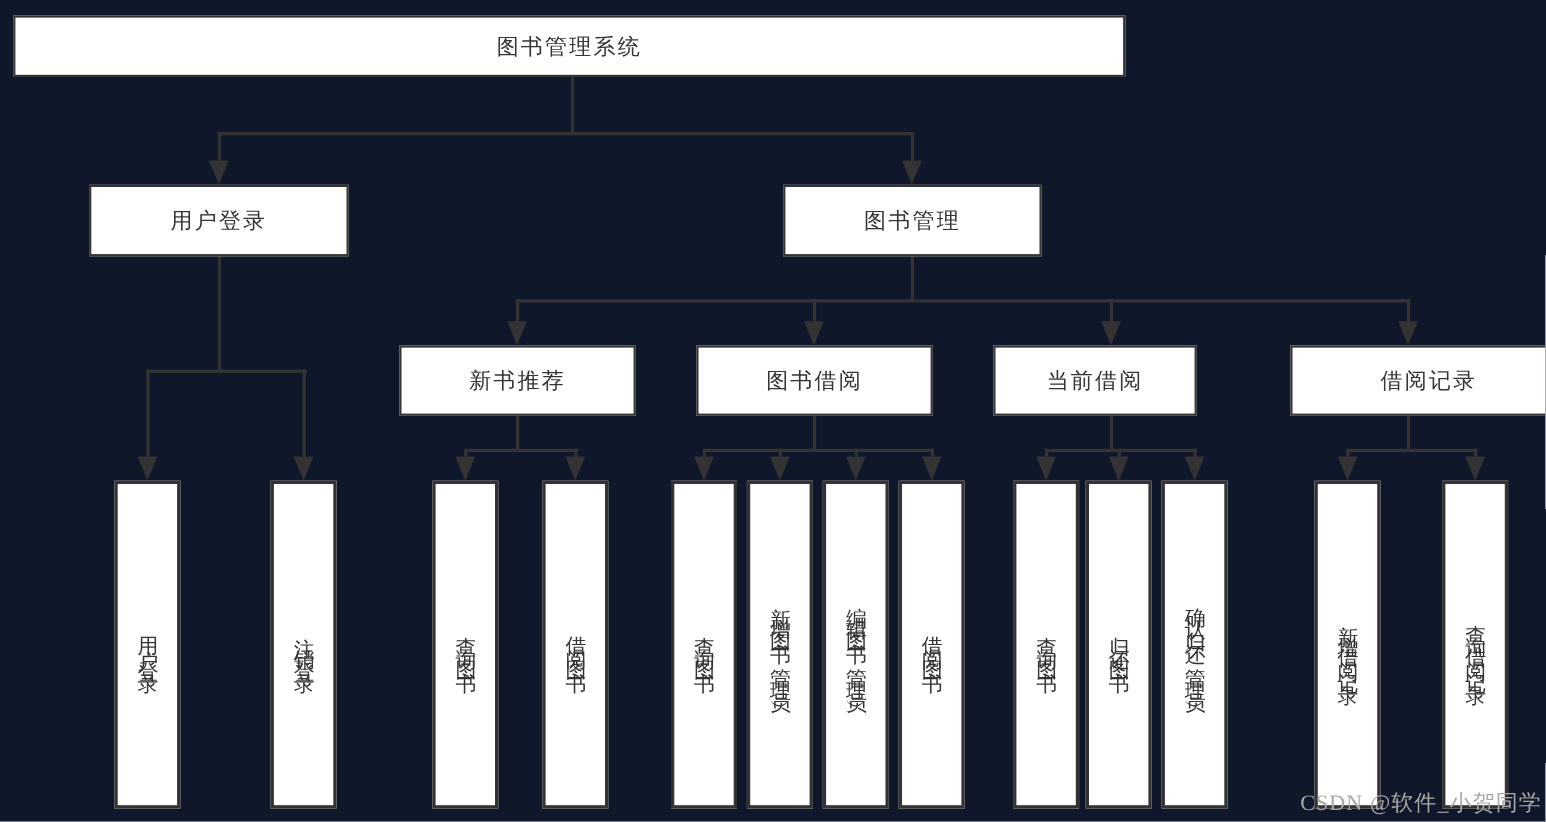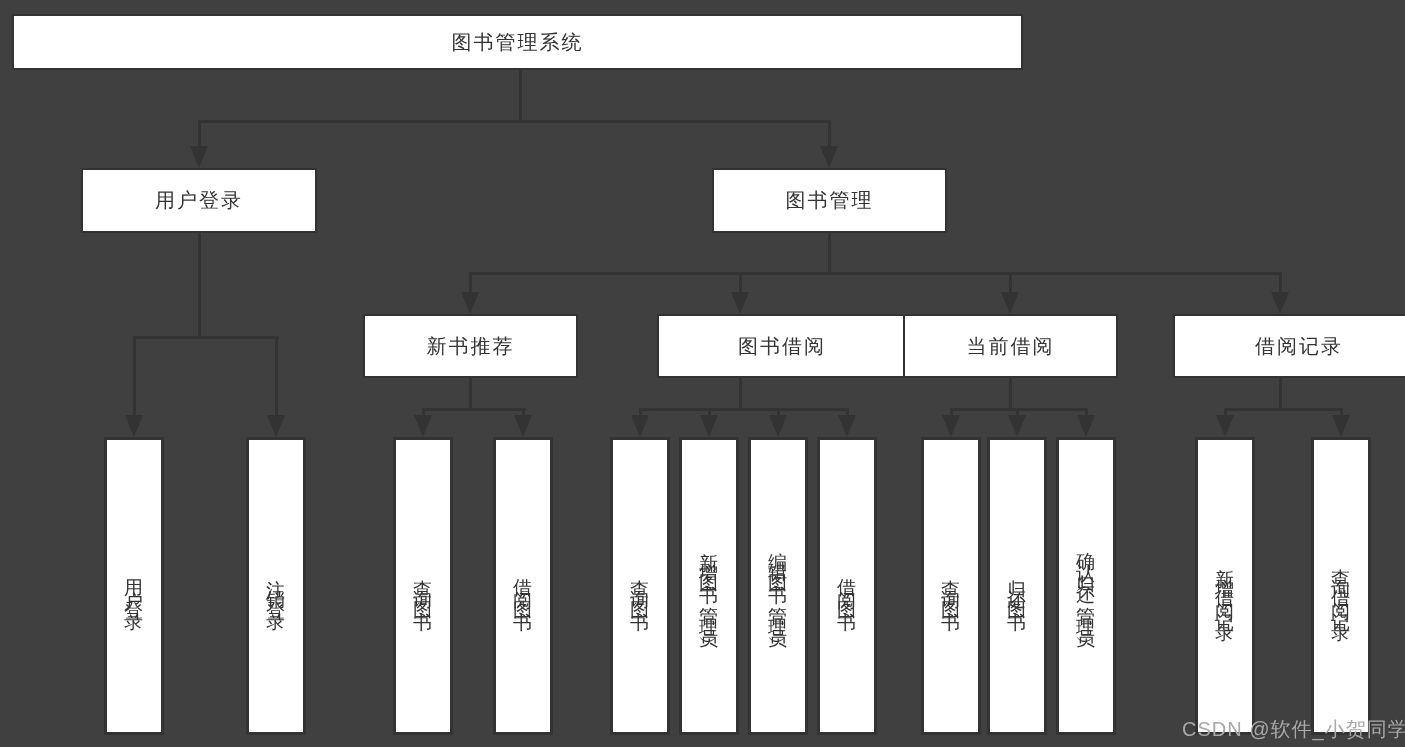--- a/index.html
+++ b/index.html
@@ -1,20 +1,20 @@
 <!DOCTYPE html>
 <html><head>
 <meta charset="utf-8">
 <style>
   html,body{margin:0;padding:0;background:#ffffff;}
   #canvas{
     position:relative;
     width:1405px;height:747px;
-    background:#404040;
-    font-family:Liberation Sans, sans-serif;
+    background:#0f172a;
+    font-family:Liberation Serif, serif;
     overflow:hidden;
   }
   
   .v{position:absolute;width:3px;background:#333333;}
   .h{position:absolute;height:3px;background:#333333;}
   .ah{position:absolute;width:0;height:0;
       border-left:9px solid transparent;
       border-right:9px solid transparent;
       border-top:22px solid #333333;}
   
@@ -120,24 +120,24 @@
   <div class="box hlabel" style="left:81px;top:168px;width:236px;height:65px;">
     <span>用户登录</span>
   </div>
   <div class="box hlabel" style="left:363px;top:314px;width:215px;height:64px;">
     <span>新书推荐</span>
   </div>
 
   <div class="box hlabel" style="left:712px;top:168px;width:235px;height:65px;">
     <span>图书管理</span>
   </div>
-  <div class="box hlabel" style="left:657px;top:314px;width:250px;height:64px;">
+  <div class="box hlabel" style="left:633px;top:314px;width:215px;height:64px;">
     <span>图书借阅</span>
   </div>
-  <div class="box hlabel" style="left:903px;top:314px;width:215px;height:64px;">
+  <div class="box hlabel" style="left:903px;top:314px;width:185px;height:64px;">
     <span>当前借阅</span>
   </div>
   <div class="box hlabel" style="left:1173px;top:314px;width:252px;height:64px;">
     <span>借阅记录</span>
   </div>
 
   <div class="box leaf" style="left:104px;top:437px;width:60px;height:298px;">
     <span>用户登录</span>
   </div>
   <div class="box leaf" style="left:246px;top:437px;width:60px;height:298px;">

